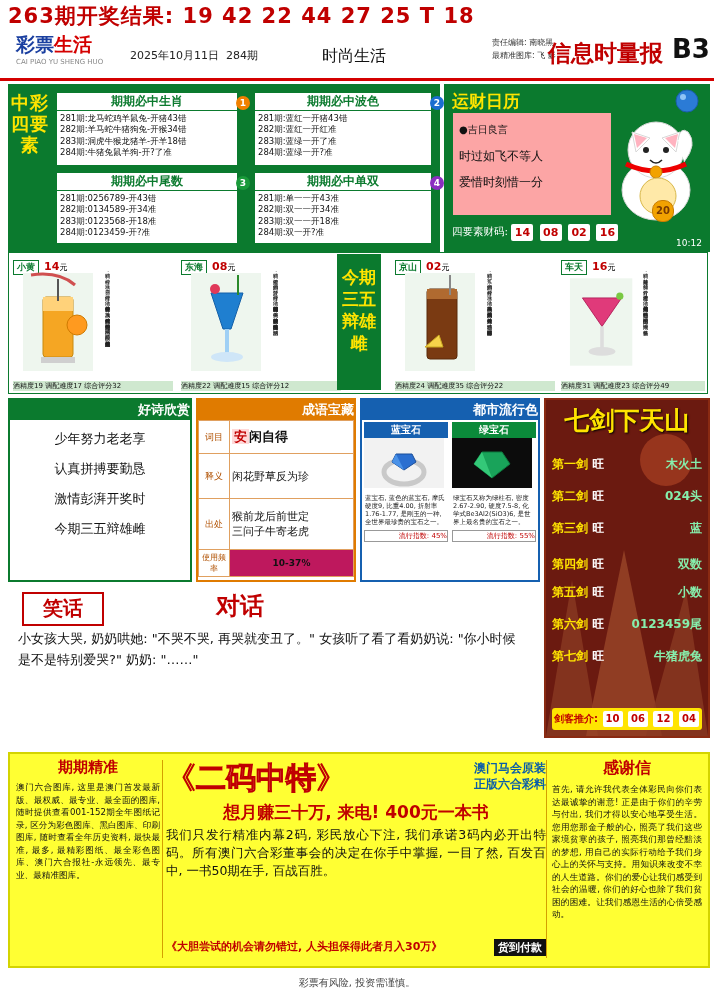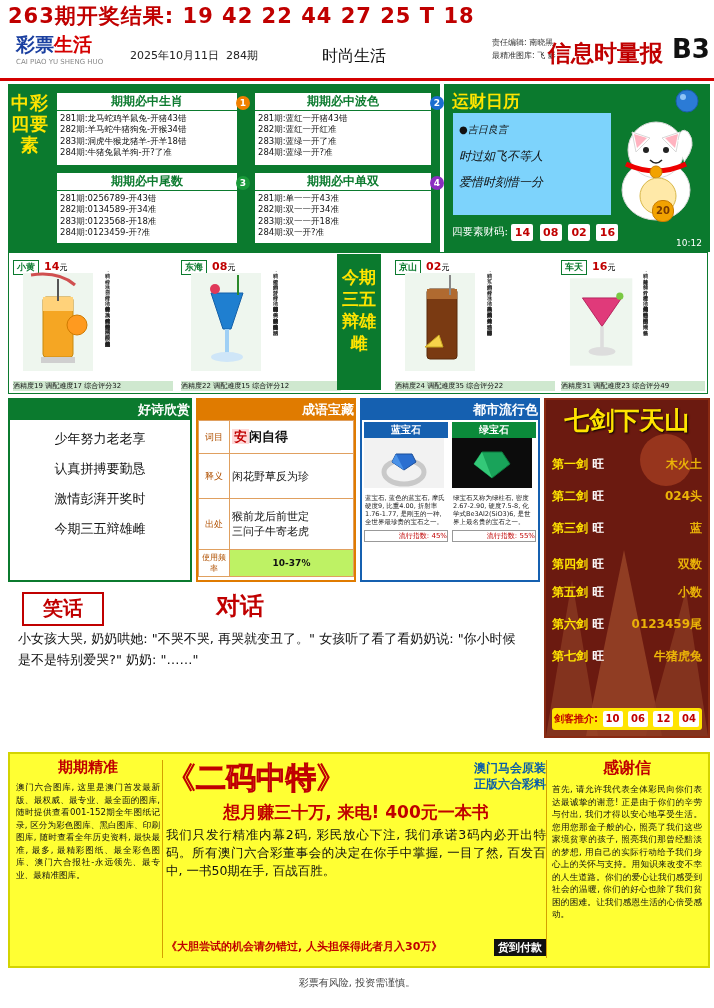--- a/index.html
+++ b/index.html
@@ -27,21 +27,21 @@
   .panel .plines{font-size:8.5px;color:#111;line-height:11.4px;padding:2px 3px 0 3px;}
   .badge{position:absolute;width:14px;height:14px;border-radius:7px;color:#fff;font-size:9px;font-weight:bold;text-align:center;line-height:14px;}
   .b-orange{background:#f08000;}
   .b-blue{background:#1b6ed0;}
   .b-green{background:#1a9a3a;}
   .b-purple{background:#8a2fc0;}
 
   
   .cal{position:absolute;left:444px;top:84px;width:262px;height:164px;background:#0b7a2e;border:2px solid #0b7a2e;}
   .cal .ttl{position:absolute;left:6px;top:4px;font-size:17px;font-weight:bold;color:#ffe400;}
-  .cal .inner{position:absolute;left:6px;top:26px;width:160px;height:104px;background:#7dd3fc;border:1px solid #0b7a2e;font-size:12px;color:#111;line-height:26px;padding:4px 6px;box-sizing:border-box;font-style:italic;}
+  .cal .inner{position:absolute;left:6px;top:26px;width:160px;height:104px;background:#fca5a5;border:1px solid #0b7a2e;font-size:12px;color:#111;line-height:26px;padding:4px 6px;box-sizing:border-box;}
   .cal .inner .b{font-size:10px;}
   .cal .foot{position:absolute;left:6px;top:134px;width:250px;height:22px;color:#fff;font-size:10.5px;line-height:22px;}
   .numbox{display:inline-block;width:22px;height:17px;background:#fff;color:#c00000;font-weight:bold;text-align:center;line-height:17px;margin-right:3px;font-size:11px;border-radius:2px;vertical-align:middle;}
   .cat{position:absolute;right:4px;top:18px;width:96px;height:120px;}
   .clock{position:absolute;right:6px;bottom:2px;color:#fff;font-size:9px;}
   .coin{position:absolute;right:34px;bottom:28px;width:20px;height:20px;border-radius:10px;background:#f2a200;color:#7a3b00;font-size:10px;font-weight:bold;text-align:center;line-height:20px;border:1px solid #c97d00;}
 
   
   .drinks{position:absolute;left:8px;top:252px;width:698px;height:140px;border:1px solid #0b7a2e;background:#fff;}
   .dcell{position:absolute;top:2px;height:136px;}
@@ -58,37 +58,37 @@
 
   .poem{position:absolute;left:8px;top:398px;width:180px;height:180px;border:2px solid #0b7a2e;}
   .poem .lines{font-size:13px;color:#111;line-height:30px;text-align:center;padding-top:4px;}
 
   .idiom{position:absolute;left:196px;top:398px;width:156px;height:180px;border:2px solid #e07b00;}
   .idiom table{width:100%;border-collapse:collapse;font-size:9px;}
   .idiom td{border:1px solid #e0a060;padding:2px;color:#111;vertical-align:middle;}
   .idiom td.k{width:26px;text-align:center;background:#fff;color:#b05000;}
   .idiom .big{font-size:13px;font-weight:bold;}
   .idiom .redbg{background:#ffd9d9;color:#c00000;padding:0 2px;}
-  .rate{background:#bef264;text-align:center;color:#004a8f;font-weight:bold;}
+  .rate{background:#be185d;text-align:center;color:#004a8f;font-weight:bold;}
 
   .city{position:absolute;left:360px;top:398px;width:176px;height:180px;border:2px solid #1560b0;}
   .gemrow{display:flex;}
   .gemcell{width:50%;box-sizing:border-box;padding:2px;}
   .gemttl{font-size:10px;font-weight:bold;color:#fff;text-align:center;padding:1px 0;}
   .gem-blue{background:#1560b0;}
   .gem-green{background:#0b8a3a;}
   .gemtxt{font-size:6.5px;color:#222;line-height:8px;padding:2px 1px;}
   .gemidx{font-size:7px;color:#c00000;border:1px solid #999;text-align:right;margin-top:2px;}
 
   
   .sword{position:absolute;left:544px;top:398px;width:162px;height:336px;background:#6b1a10;border:2px solid #8a2a12;overflow:hidden;}
   .sword .st{position:absolute;left:0;top:4px;width:162px;text-align:center;font-size:25px;font-weight:bold;color:#ffe400;text-shadow:1px 1px 2px #000;}
   .swrow{position:absolute;left:6px;width:150px;height:22px;font-size:12px;font-weight:bold;color:#ffe400;}
   .swrow .w{color:#fff;}
-  .swrow .v{color:#eab308;}
+  .swrow .v{color:#86efac;}
   .swfoot{position:absolute;left:6px;bottom:6px;width:150px;height:22px;background:#ffe400;border-radius:3px;color:#c00000;font-size:10px;font-weight:bold;line-height:22px;text-align:center;}
   .swfoot .nb{display:inline-block;background:#fff;color:#c00000;width:20px;height:16px;line-height:16px;border-radius:2px;margin:0 1px;}
 
   
   .joketag{position:absolute;left:22px;top:592px;width:78px;height:30px;border:2px solid #c00000;color:#c00000;font-size:20px;font-weight:bold;text-align:center;line-height:28px;}
   .joketitle{position:absolute;left:216px;top:590px;font-size:24px;font-weight:bold;color:#c00000;}
   .joketext{position:absolute;left:18px;top:628px;width:510px;font-size:13px;color:#111;line-height:21px;}
 
   
   .bottom{position:absolute;left:8px;top:752px;width:698px;height:212px;background:#ffff33;border:2px solid #d4d400;}

